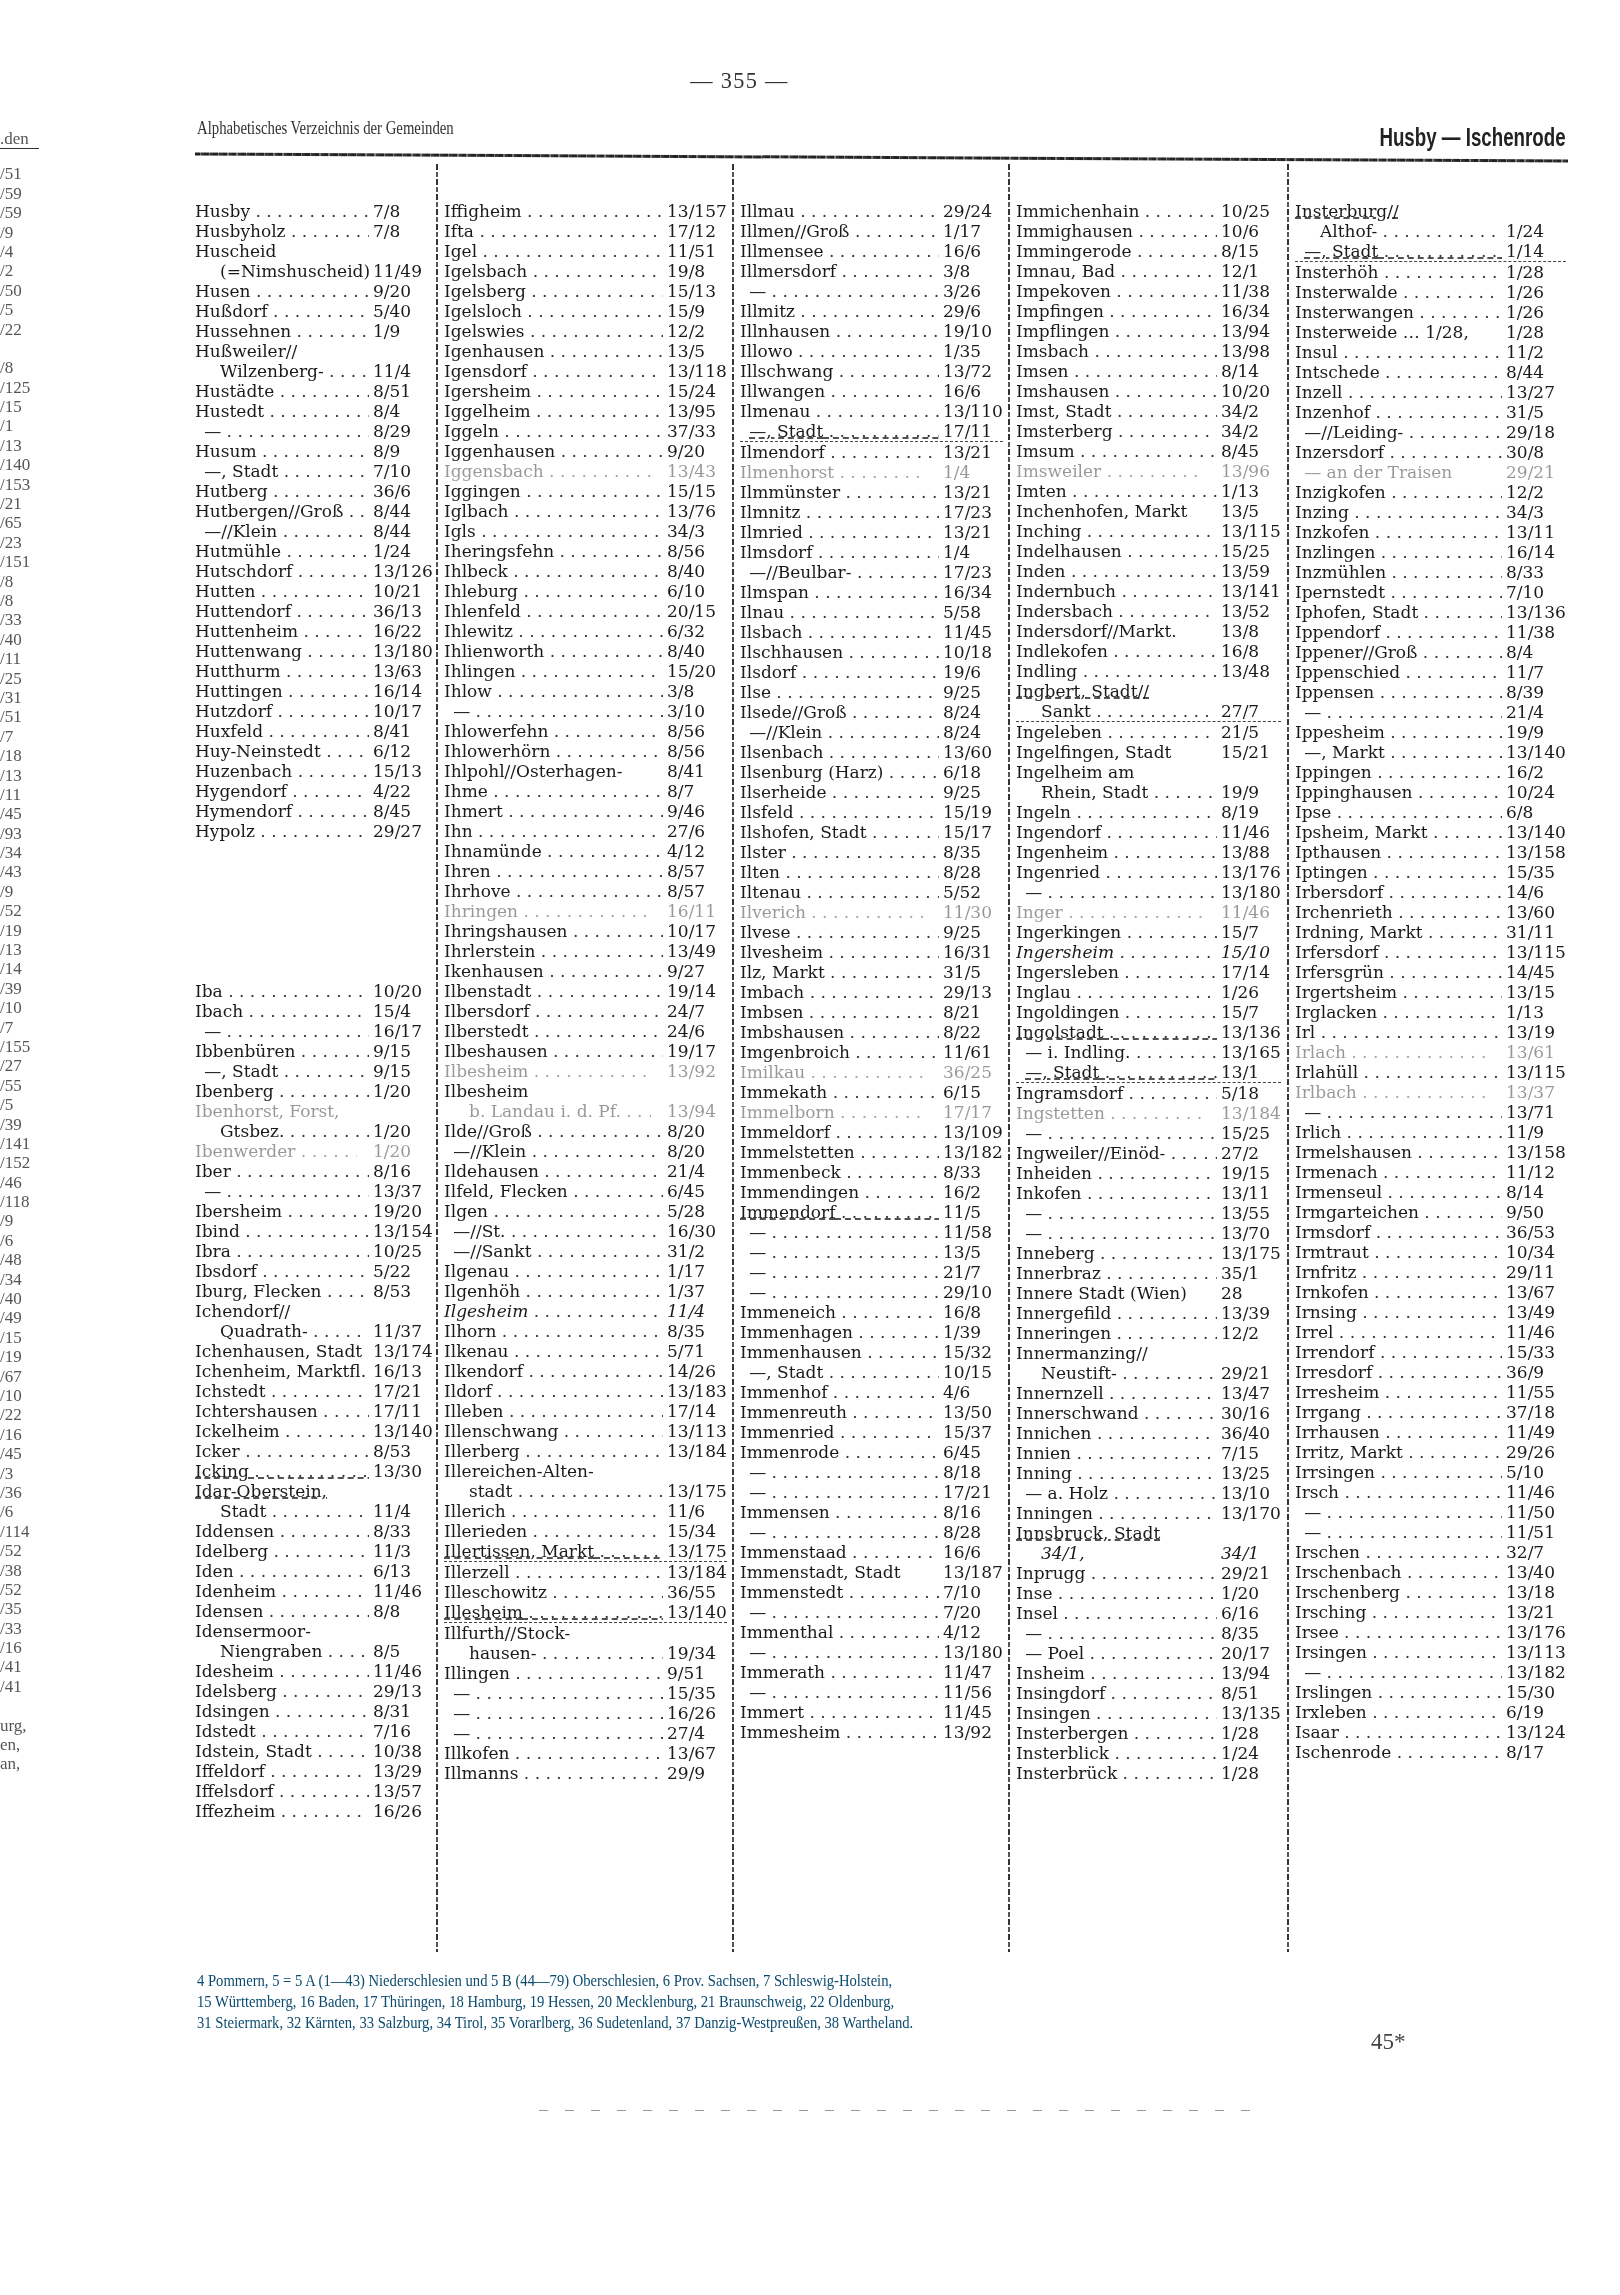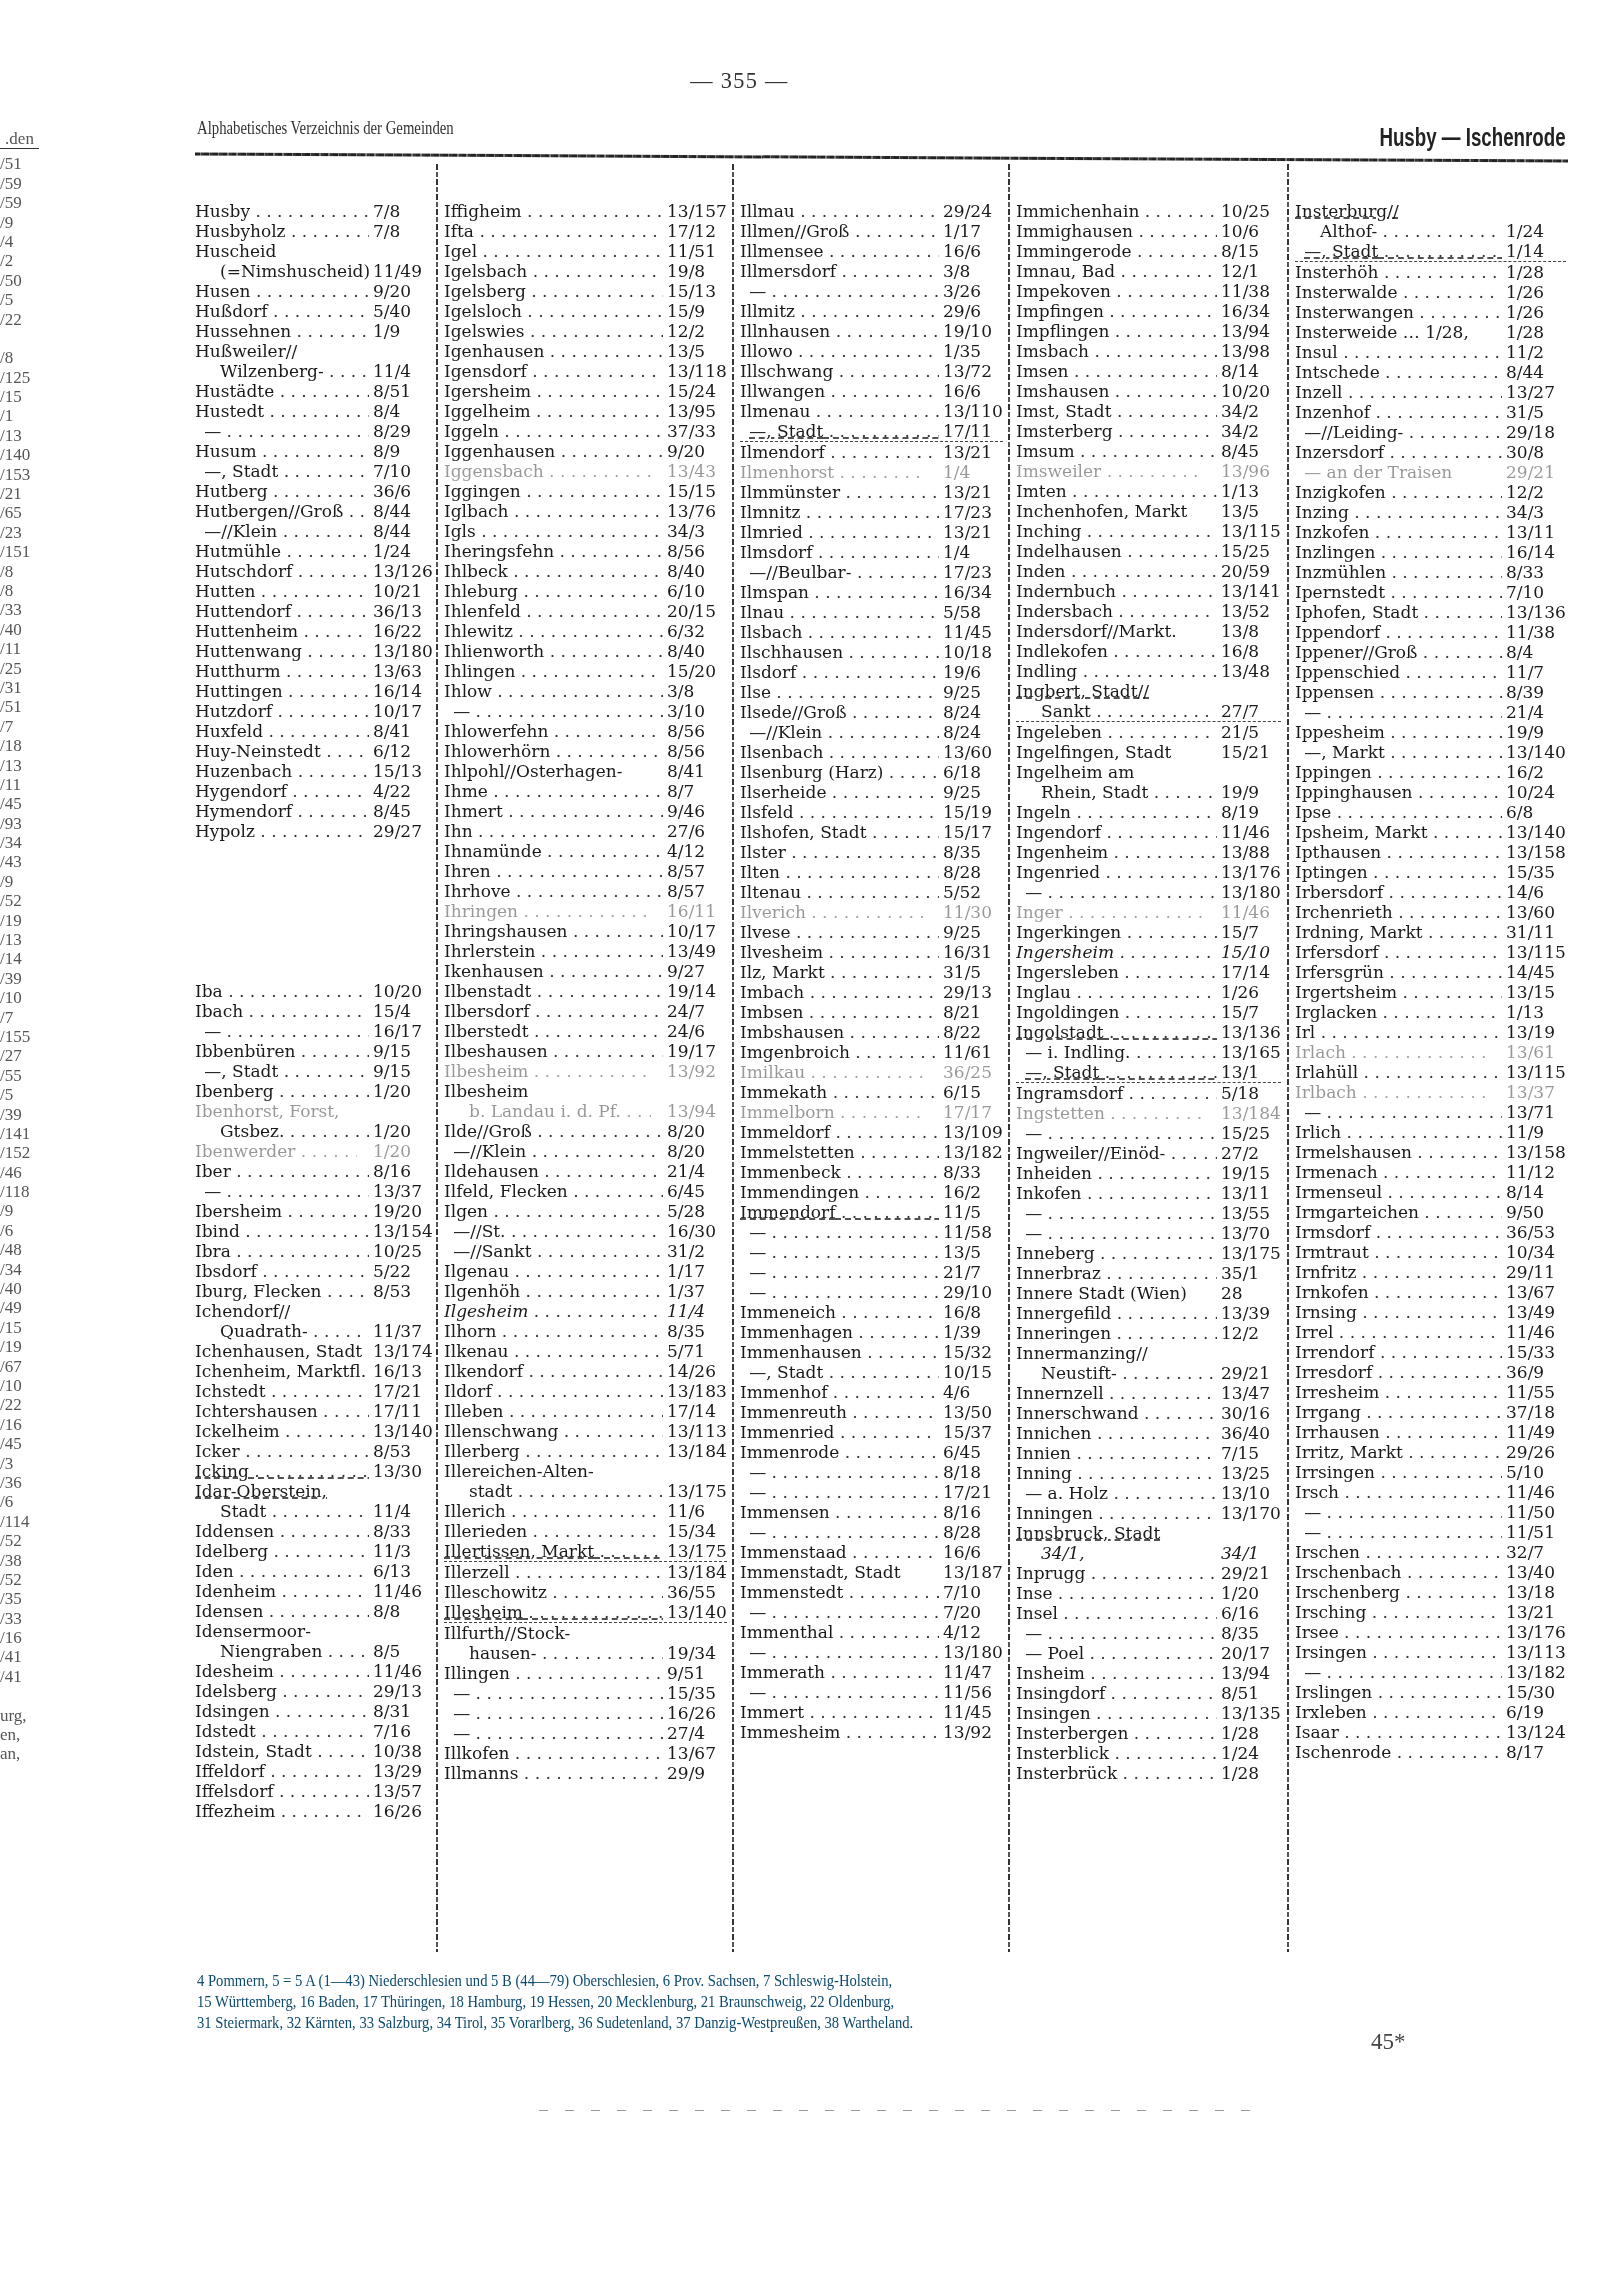--- a/index.html
+++ b/index.html
@@ -9,21 +9,21 @@
           font-family:"Liberation Serif",serif;letter-spacing:1.3px;color:#333;}
   .running-left{position:absolute;top:118px;left:197px;font-size:18px;
           font-family:"Liberation Serif",serif;color:#333;transform:scaleX(0.82);transform-origin:left;}
   .running-right{position:absolute;top:122px;right:55px;font-size:26px;font-weight:bold;
           font-family:"Liberation Sans",sans-serif;transform:scaleX(0.72);transform-origin:right;color:#222;}
   .hrule{position:absolute;top:156px;left:195px;width:1373px;height:3.3px;
          background:repeating-linear-gradient(90deg,#222 0 4.6px,#777 4.6px 6px,#333 6px 9.2px);transform:rotate(0.3deg);}
   .margin-strip{position:absolute;left:0;top:129px;width:39px;font-family:"Liberation Serif",serif;
          font-size:17px;line-height:19.4px;color:#555;}
   .margin-strip .m{display:block;height:19.4px;white-space:nowrap;}
-  .margin-strip .m.h{border-bottom:1.3px solid #333;margin-bottom:5px;text-align:center;}
+  .margin-strip .m.h{border-bottom:1.3px solid #333;margin-bottom:15px;}
   .col{position:absolute;top:177px;width:263px;font-size:17px;line-height:20px;margin-top:24px;}
   .colrule{position:absolute;top:164px;width:2px;height:1788px;
      background:repeating-linear-gradient(180deg,#333 0 6px,#fff 6px 8px,#555 8px 13px,#fff 13px 15px);}
   .row{position:relative;height:20px;white-space:nowrap;display:flex;}
   .row .name{flex:1;overflow:hidden;}
   .row .name::after{content:" . . . . . . . . . . . . . . . . . . . . . . . . . . . . . .";color:#333;}
   .row.cont .name::after,.row.nodots .name::after{content:"";}
   .row .ref{width:60px;text-align:left;padding-left:4px;}
   .row.sub .name{padding-left:9.2px;}
   .row.wrap .name{padding-left:25px;}
@@ -1140,21 +1140,21 @@
     <div class="row">
       <span class="name">Inching</span>
       <span class="ref">13/115</span>
     </div>
     <div class="row">
       <span class="name">Indelhausen</span>
       <span class="ref">15/25</span>
     </div>
     <div class="row">
       <span class="name">Inden</span>
-      <span class="ref">20/59</span>
+      <span class="ref">13/59</span>
     </div>
     <div class="row">
       <span class="name">Indernbuch</span>
       <span class="ref">13/141</span>
     </div>
     <div class="row">
       <span class="name">Indersbach</span>
       <span class="ref">13/52</span>
     </div>
     <div class="row nodots">

